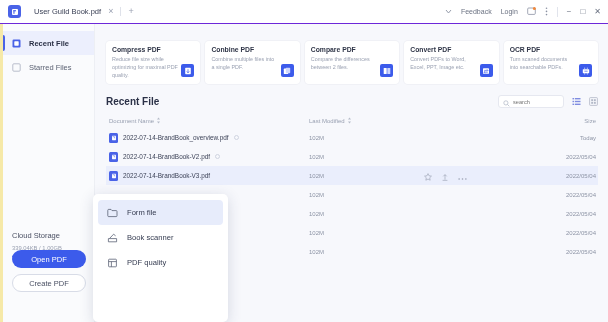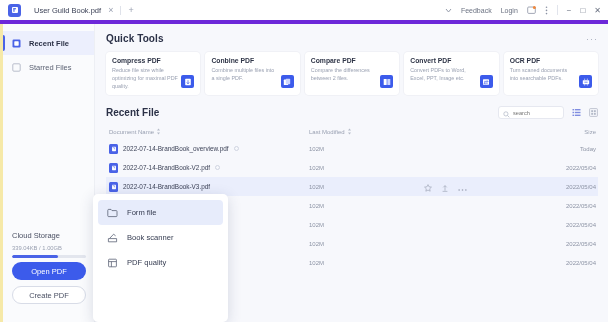--- a/index.html
+++ b/index.html
@@ -14,21 +14,21 @@
     width: 608px; height: 322px;
     background: #f7f8fc;
   }
 
   
   .titlebar {
     position: absolute; top: 0; left: 0;
     width: 608px; height: 24px;
     background: #ffffff;
     display: flex; align-items: center;
-    border-bottom: 4px solid #6d28d9;
+    border-bottom: 1px solid #6d28d9;
   }
   .app-logo {
     width: 13px; height: 13px; margin-left: 8px;
     background: #4a63e7; border-radius: 3px;
     display: flex; align-items: center; justify-content: center;
     flex: none;
   }
   .app-logo svg { display: block; }
   .tab {
     margin-left: 13px;
@@ -84,21 +84,21 @@
   .nav-item.active .nav-label { color: #2b3147; font-weight: bold; }
 
   .storage {
     position: absolute; left: 0; bottom: 64px; width: 92px; padding: 0 9px;
   }
   .storage-title { font-size: 7.5px; color: #4a5063; margin-bottom: 5px; }
   .storage-sub { font-size: 5.8px; color: #9aa1b2; margin-bottom: 4px; }
   .storage-bar { width: 74px; height: 3px; background: #e3e6ee; border-radius: 2px; overflow:hidden;}
   .storage-fill { height: 3px; background: #4a63e7; border-radius: 2px; }
 
-  .side-btns { position: absolute; left: 0; bottom: 8px; width: 92px; padding: 10px 9px; }
+  .side-btns { position: absolute; left: 0; bottom: 20px; width: 92px; padding: 10px 9px; }
   .btn-open {
     width: 74px; height: 18px; border-radius: 9px;
     background: #3c5beb; color: #fff; font-size: 7.5px;
     display: flex; align-items: center; justify-content: center;
     margin-bottom: 6px; cursor: pointer;
   }
   .btn-create {
     width: 74px; height: 18px; border-radius: 9px;
     background: #ffffff; color: #4a5063; font-size: 7.5px;
     border: 1px solid #d8dce7;
@@ -284,24 +284,20 @@
     </div>
 
     <div class="side-btns">
       <div class="btn-open">Open PDF</div>
       <div class="btn-create">Create PDF</div>
     </div>
   </div>
 
   <div class="main">
 
-    <div class="section-head">
-      <span class="section-title">Quick Tools</span>
-      <span class="more-dots">···</span>
-    </div>
 
     <div class="cards">
 
       <div class="card">
         <div class="card-title">Compress PDF</div>
         <div class="card-desc">Reduce file size while optimizing for maximal PDF quality.</div>
         <div class="card-ico">
           <svg width="8" height="8" viewBox="0 0 8 8">
               <rect x="1.2" y=".8" width="5.6" height="6.4" rx=".7" fill="#fff"></rect>
               <path d="M4 2.2v3.6M2.8 4.4 4 5.8 5.2 4.4" stroke="#3c5beb" stroke-width=".7" fill="none"></path>

